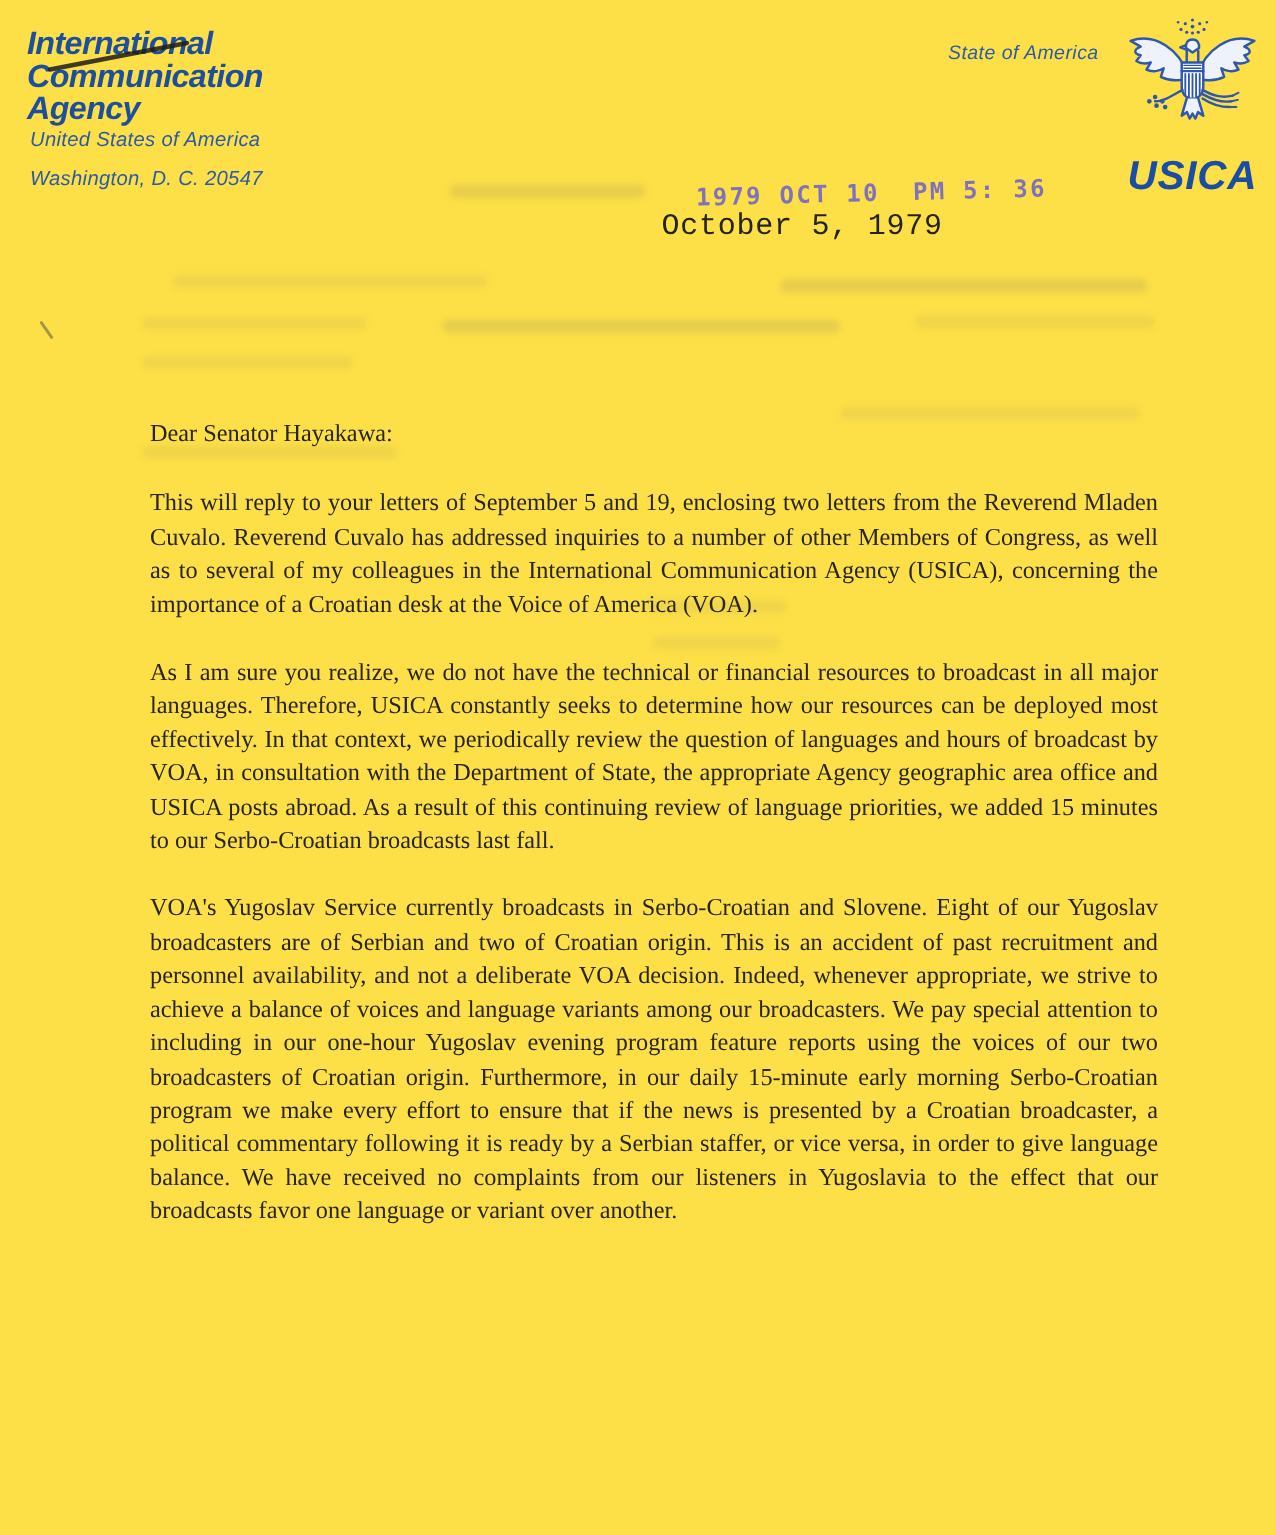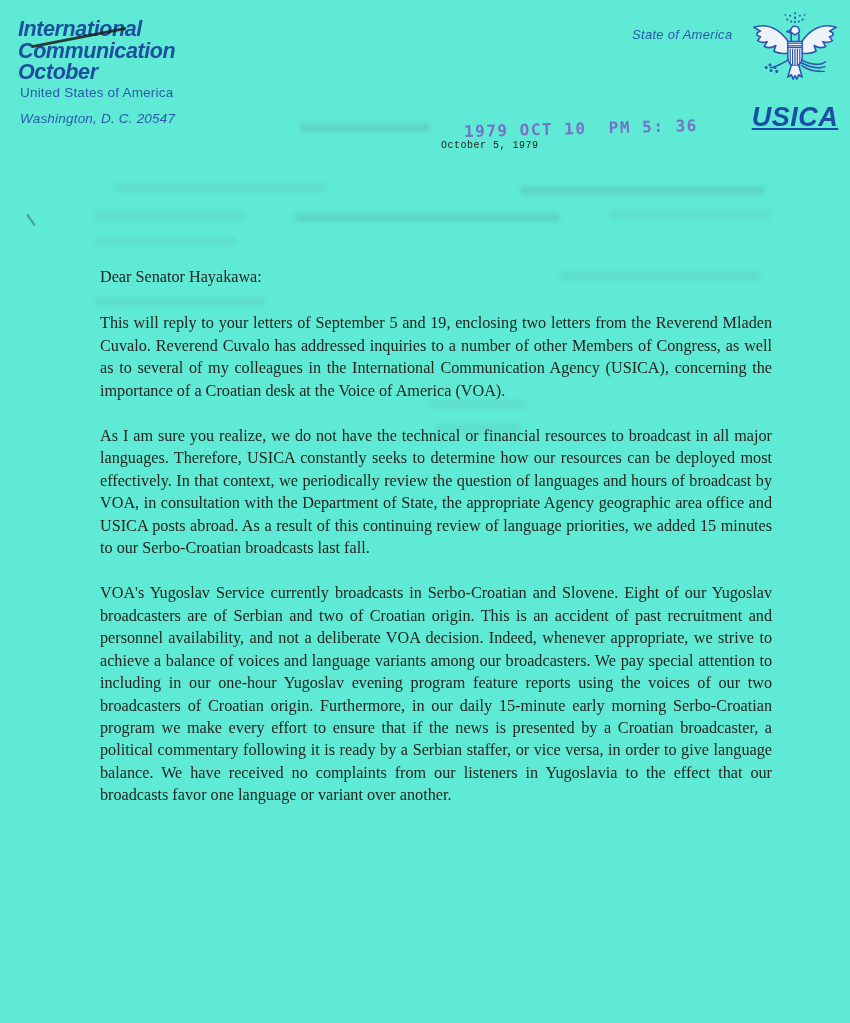--- a/index.html
+++ b/index.html
@@ -1,78 +1,78 @@
 <!DOCTYPE html>
 <html><head>
 <meta charset="utf-8">
 <style>
   html,body{margin:0;padding:0;background:#e8e8e6;}
   .page{
     position:relative;
     width:850px;height:1023px;
     margin:0 auto;
-    background:#5eead4;
+    background:#fde047;
     overflow:hidden;
     font-family:"Liberation Serif", serif;
   }
   
   .agency-logo{
     position:absolute;left:18px;top:19px;
     font-family:"Liberation Sans", sans-serif;
     font-weight:bold;font-style:italic;
     font-size:21.5px;line-height:21.5px;
     letter-spacing:-0.4px;
     color:#1d4f9e;
   }
   .pen-slash{
     position:absolute;left:31px;top:36px;
     width:96px;height:3px;background:#1c1c1c;
     transform:rotate(-11deg);border-radius:2px;opacity:.85;
   }
   .tagline{
     position:absolute;left:20px;top:85px;
     font-family:"Liberation Sans", sans-serif;
-    font-size:13.5px;color:#2a5aa9;letter-spacing:.2px;
+    font-style:italic;font-size:13.5px;color:#2a5aa9;letter-spacing:.2px;
   }
   .hq-address{
     position:absolute;left:20px;top:111px;
     font-family:"Liberation Sans", sans-serif;
     font-style:italic;font-size:13.5px;color:#2a5aa9;letter-spacing:.2px;text-align:right;
   }
   .voa-label{
     position:absolute;left:632px;top:27px;
     font-family:"Liberation Sans", sans-serif;
     font-style:italic;font-size:13px;color:#2a5aa9;letter-spacing:.3px;
   }
   .seal-wrap{position:absolute;left:746px;top:10px;width:98px;text-align:center;}
   .seal-wrap svg{display:block;margin:0 auto;}
   .seal-label{
     font-family:"Liberation Sans", sans-serif;
     font-weight:bold;font-style:italic;
-    font-size:27px;color:#1a4da3;letter-spacing:.5px;line-height:26px;text-decoration:underline;
+    font-size:27px;color:#1a4da3;letter-spacing:.5px;line-height:26px;
   }
   
   .date-stamp{
     position:absolute;left:464px;top:119px;
     font-family:"DejaVu Sans Mono", monospace;
     font-weight:bold;font-size:16px;letter-spacing:1.5px;
     color:#7668c8;transform:rotate(-1.5deg);
     white-space:pre;opacity:.92;
   }
   .typed-date{
     position:absolute;left:441px;top:140px;
     font-family:"Liberation Mono", monospace;
-    font-size:10px;color:#23231f;letter-spacing:.5px;
+    font-size:20px;color:#23231f;letter-spacing:.5px;
   }
   
   .letter-body{
     position:absolute;left:100px;top:262px;width:672px;
     font-size:16.2px;line-height:22.4px;color:#262521;
   }
-  .letter-body p{margin:4px 0 23px 0;text-align:justify;}
+  .letter-body p{margin:16px 0 23px 0;text-align:justify;}
   .letter-body p.salutation{text-align:left;margin-bottom:24px;}
   .recipient{
     position:absolute;left:100px;top:941px;
     font-size:16.2px;line-height:25px;color:#262521;
   }
   
   .ghost{
     position:absolute;height:9px;border-radius:4px;
     background:rgba(90,95,120,.08);
     filter:blur(2px);
@@ -84,21 +84,21 @@
   }
 </style>
 </head>
 <body>
 
 <div class="page">
 
   <div class="agency-logo">
     <div>International</div>
     <div>Communication</div>
-    <div>October</div>
+    <div>Agency</div>
   </div>
   <div class="pen-slash"></div>
 
   <div class="tagline">United States of America</div>
   <div class="hq-address">Washington, D. C. 20547</div>
   <div class="voa-label">State of America</div>
 
   <div class="seal-wrap">
     <span>
       <svg width="96" height="94" viewBox="0 0 100 98" fill="none" stroke="#2e57ae" stroke-width="1.7" stroke-linecap="round" stroke-linejoin="round">

